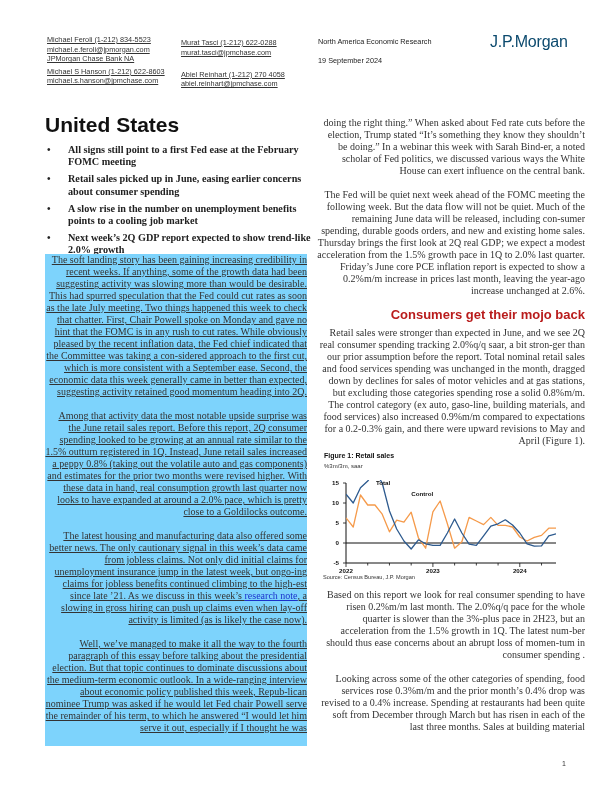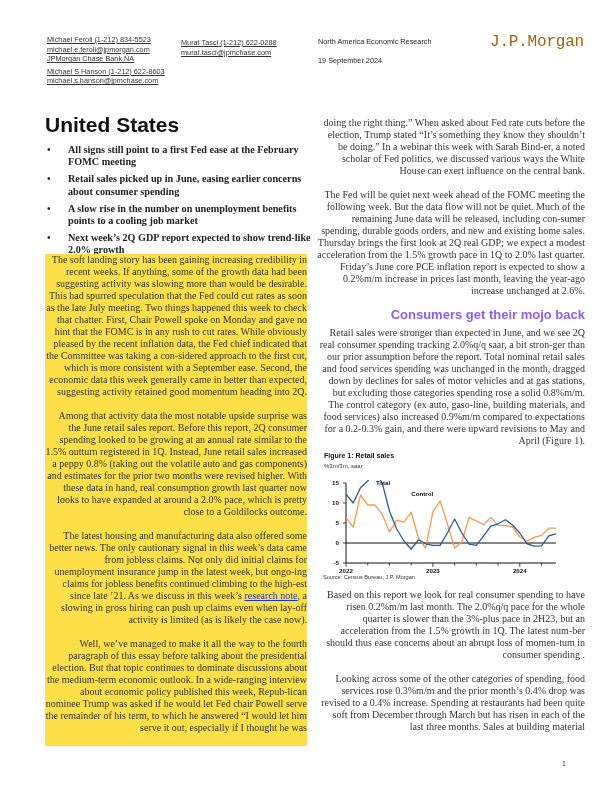--- a/index.html
+++ b/index.html
@@ -2,33 +2,33 @@
 <html><head>
 <meta charset="utf-8">
 <style>
   html, body { margin: 0; padding: 0; background: #ffffff; }
   body { width: 612px; height: 792px; position: relative; overflow: hidden; color: #222; }
   .abs { position: absolute; }
 
   .hdr-contact { font-family: "Liberation Sans", sans-serif; font-size: 7.3px; line-height: 9.6px; color: #333; }
   .hdr-contact .row { margin-bottom: 3px; text-decoration: underline; }
   .hdr-right { font-family: "Liberation Sans", sans-serif; font-size: 7.3px; color: #222; }
-  .logo { font-family: Liberation Mono, monospace; font-size: 16px; color: #a16207; letter-spacing: -0.2px; }
+  .logo { font-family: Liberation Sans, sans-serif; font-size: 16px; color: #0c4a6e; letter-spacing: -0.2px; }
 
   .title { font-family: "Liberation Sans", sans-serif; font-weight: bold; font-size: 21px; color: #111; }
 
   .bullets { margin: 0; padding: 0; list-style: none; font-family: "Liberation Serif", serif; font-weight: bold; font-size: 10.2px; line-height: 12.2px; color: #222; }
   .bullets li { position: relative; padding-left: 23px; margin-bottom: 5px; }
   .bullets li .dot { position: absolute; left: 2px; top: 0; }
 
   .col { font-family: "Liberation Serif", serif; font-size: 10px; line-height: 12px; color: #333; text-align: right; }
   .col p { margin: 0 0 12px 0; }
   .col a { color: #1a33cc; text-decoration: underline; }
 
-  .subhead { font-family: "Liberation Sans", sans-serif; font-weight: bold; font-size: 13px; color: #8b5cf6; margin: 0 0 6px 0; }
+  .subhead { font-family: "Liberation Sans", sans-serif; font-weight: bold; font-size: 13px; color: #b91c1c; margin: 0 0 6px 0; }
 
   .fig-title { font-family: "Liberation Sans", sans-serif; font-weight: bold; font-size: 7px; color: #111; }
   .fig-sub { font-family: "Liberation Sans", sans-serif; font-size: 6px; color: #333; }
   .fig-source { font-family: "Liberation Sans", sans-serif; font-size: 5.6px; color: #333; }
   .page-num { font-family: "Liberation Sans", sans-serif; font-size: 7px; color: #333; }
 </style>
 </head>
 <body>
 
 <div class="abs hdr-contact" style="left:47px; top:35px; width:150px;">
@@ -40,35 +40,39 @@
   <div class="row">
     <div>Michael S Hanson  (1-212) 622-8603</div>
     <div>michael.s.hanson@jpmchase.com</div>
   </div>
 </div>
 <div class="abs hdr-contact" style="left:181px; top:38px; width:130px;">
   <div class="row" style="margin-bottom:12.6px;">
     <div>Murat Tasci  (1-212) 622-0288</div>
     <div>murat.tasci@jpmchase.com</div>
   </div>
+  <div class="row">
+    <div>Abiel Reinhart  (1-212) 270 4058</div>
+    <div>abiel.reinhart@jpmchase.com</div>
+  </div>
 </div>
 <div class="abs hdr-right dept" style="left:318px; top:37px;">North America Economic Research</div>
 <div class="abs hdr-right" style="left:318px; top:56px;">19 September 2024</div>
 <div class="abs logo" style="left:490px; top:33px;">J.P.Morgan</div>
 
 <div class="abs title" style="left:45px; top:113px;">United States</div>
 
 <ul class="abs bullets" style="left:45px; top:144px; width:268px;">
   <li><span class="dot">•</span><span>All signs still point to a first Fed ease at the February FOMC meeting</span></li>
   <li><span class="dot">•</span><span>Retail sales picked up in June, easing earlier concerns about consumer spending</span></li>
   <li><span class="dot">•</span><span>A slow rise in the number on unemployment benefits points to a cooling job market</span></li>
   <li><span class="dot">•</span><span>Next week’s 2Q GDP report expected to show trend-like 2.0% growth</span></li>
 </ul>
 
-<div class="abs col" style="left:45px; top:254px; width:262px; background:#fde047;">
+<div class="abs col" style="left:45px; top:254px; width:262px; background:#7dd3fc;text-decoration:underline;">
   <p>The soft landing story has been gaining increasing credibility in recent weeks. If anything, some of the growth data had been suggesting activity was slowing more than would be desirable. This had spurred speculation that the Fed could cut rates as soon as the late July meeting. Two things happened this week to check that chatter. First, Chair Powell spoke on Monday and gave no hint that the FOMC is in any rush to cut rates. While obviously pleased by the recent inflation data, the Fed chief indicated that the Committee was taking a con-sidered approach to the first cut, which is more consistent with a September ease. Second, the economic data this week generally came in better than expected, suggesting activity retained good momentum heading into 2Q.</p>
   <p>Among that activity data the most notable upside surprise was the June retail sales report. Before this report, 2Q consumer spending looked to be growing at an annual rate similar to the 1.5% outturn registered in 1Q. Instead, June retail sales increased a peppy 0.8% (taking out the volatile auto and gas components) and estimates for the prior two months were revised higher. With these data in hand, real consumption growth last quarter now looks to have expanded at around a 2.0% pace, which is pretty close to a Goldilocks outcome.</p>
   <p><span>The latest housing and manufacturing data also offered some better news. The only cautionary signal in this week’s data came from jobless claims. Not only did initial claims for unemployment insurance jump in the latest week, but ongo-ing claims for jobless benefits continued climbing to the high-est since late ’21. As we discuss in this week’s </span><a href="#">research note</a><span>, a slowing in gross hiring can push up claims even when lay-off activity is limited (as is likely the case now).</span></p>
   <p>Well, we’ve managed to make it all the way to the fourth paragraph of this essay before talking about the presidential election. But that topic continues to dominate discussions about the medium-term economic outlook. In a wide-ranging interview about economic policy published this week, Repub-lican nominee Trump was asked if he would let Fed chair Powell serve the remainder of his term, to which he answered “I would let him serve it out, especially if I thought he was</p>
 </div>
 
 <div class="abs col" style="left:317px; top:117px; width:268px;">
   <p>doing the right thing.” When asked about Fed rate cuts before the election, Trump stated “It’s something they know they shouldn’t be doing.” In a webinar this week with Sarah Bind-er, a noted scholar of Fed politics, we discussed various ways the White House can exert influence on the central bank.</p>
   <p>The Fed will be quiet next week ahead of the FOMC meeting the following week. But the data flow will not be quiet. Much of the remaining June data will be released, including con-sumer spending, durable goods orders, and new and existing home sales. Thursday brings the first look at 2Q real GDP; we expect a modest acceleration from the 1.5% growth pace in 1Q to 2.0% last quarter. Friday’s June core PCE inflation report is expected to show a 0.2%m/m increase in prices last month, leaving the year-ago increase unchanged at 2.6%.</p>
   <div class="subhead">Consumers get their mojo back</div>

